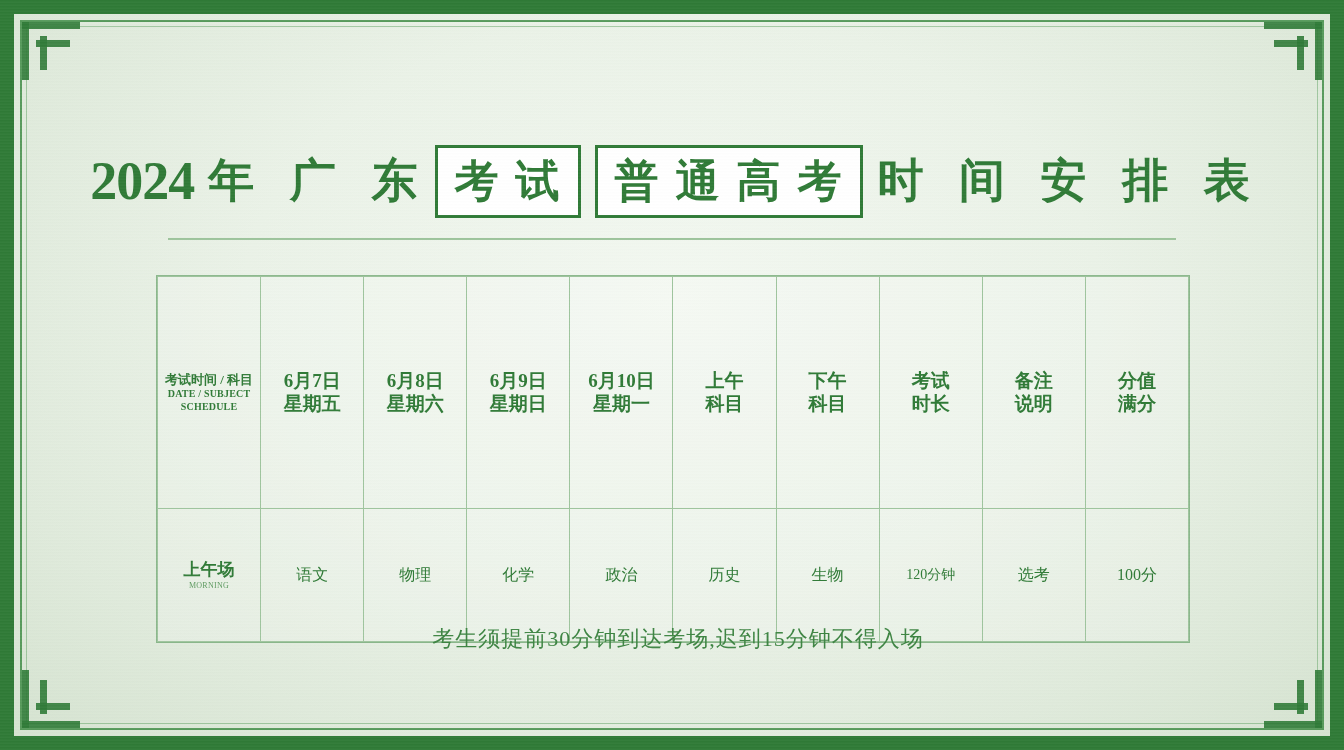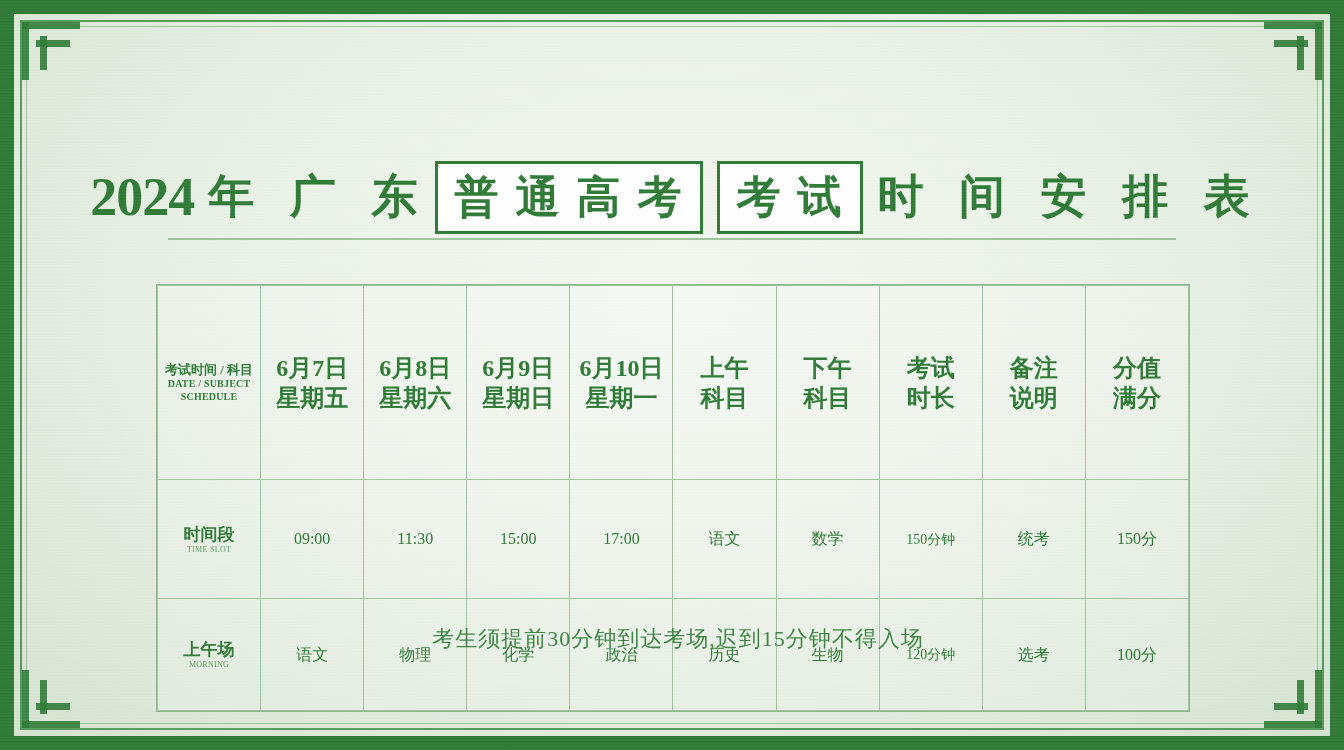--- a/index.html
+++ b/index.html
@@ -67,21 +67,21 @@
   }
   .corner-tl { left: 22px;  top: 22px; }
   .corner-tr { right: 22px; top: 22px; }
   .corner-bl { left: 22px;  bottom: 22px; }
   .corner-br { right: 22px; bottom: 22px; }
 
   
   .title-row {
     position: absolute;
     left: 0; right: 0;
-    top: 160px;
+    top: 144px;
     height: 74px;
     display: flex;
     align-items: center;
     justify-content: center;
     gap: 14px;
     white-space: nowrap;
   }
   .title-year {
     font-size: 54px;
     font-weight: bold;
@@ -113,23 +113,23 @@
     right: 168px;
     top: 238px;
     height: 2px;
     background: #9cc39b;
   }
 
   
   .table-wrap {
     position: absolute;
     left: 156px;
-    top: 284px;
+    top: 275px;
     width: 1034px;
-    height: 428px;
+    height: 368px;
     border: 1px solid #8ab78b;
     background: rgba(255,255,255,0.18);
     box-sizing: border-box;
   }
   table.sched {
     width: 100%;
     height: 100%;
     border-collapse: collapse;
     table-layout: fixed;
   }
@@ -148,21 +148,21 @@
     font-size: 12px;
     line-height: 1.35;
     text-align: left;
     padding-left: 10px;
     color: #417f45;
   }
   .hdr-corner .cn { font-size: 13px; display:block; }
   .hdr-corner .en { font-size: 10px; display:block; letter-spacing: .2px; }
 
   .col-head {
-    font-size: 24px;
+    font-size: 19px;
     font-weight: bold;
     margin-top: 15px;
   }
   .col-head span { display: block; }
 
   .row-head {
     font-size: 17px;
     font-weight: bold;
   }
   .row-head .sub {
@@ -245,22 +245,22 @@
   <div class="corner corner-br">
     <div class="bar-h" style="right:0; bottom:0; width:58px;"></div>
     <div class="bar-v" style="right:0; bottom:0; height:58px;"></div>
     <div class="bar-h" style="right:14px; bottom:18px; width:34px;"></div>
     <div class="bar-v" style="right:18px; bottom:14px; height:34px;"></div>
   </div>
 
   <div class="title-row">
     <span class="title-year">2024</span>
     <span class="title-main">年 广 东</span>
+    <span class="title-boxed">考 试</span>
     <span class="title-boxed">普 通 高 考</span>
-    <span class="title-boxed">考 试</span>
     <span class="title-main">时 间 安 排 表</span>
   </div>
   <div class="title-underline"></div>
 
   <div class="table-wrap">
     <table class="sched">
       <tbody>
           <tr class="r-head">
         <th class="hdr-corner">
           <span class="cn">考试时间 / 科目</span>
@@ -297,35 +297,20 @@
         <th class="col-head">
           <span>备注</span>
           <span>说明</span>
         </th>
         <th class="col-head">
           <span>分值</span>
           <span>满分</span>
         </th>
       </tr>
 
-      <tr class="r-2">
-        <td class="row-head">
-          <span>时间段</span>
-          <span class="sub">TIME SLOT</span>
-        </td>
-        <td class="cell">09:00</td>
-        <td class="cell">11:30</td>
-        <td class="cell">15:00</td>
-        <td class="cell">17:00</td>
-        <td class="cell">语文</td>
-        <td class="cell">数学</td>
-        <td class="cell cell-small">150分钟</td>
-        <td class="cell">统考</td>
-        <td class="cell">150分</td>
-      </tr>
 
       <tr class="r-3">
         <td class="row-head">
           <span>上午场</span>
           <span class="sub">MORNING</span>
         </td>
         <td class="cell">语文</td>
         <td class="cell">物理</td>
         <td class="cell">化学</td>
         <td class="cell">政治</td>

